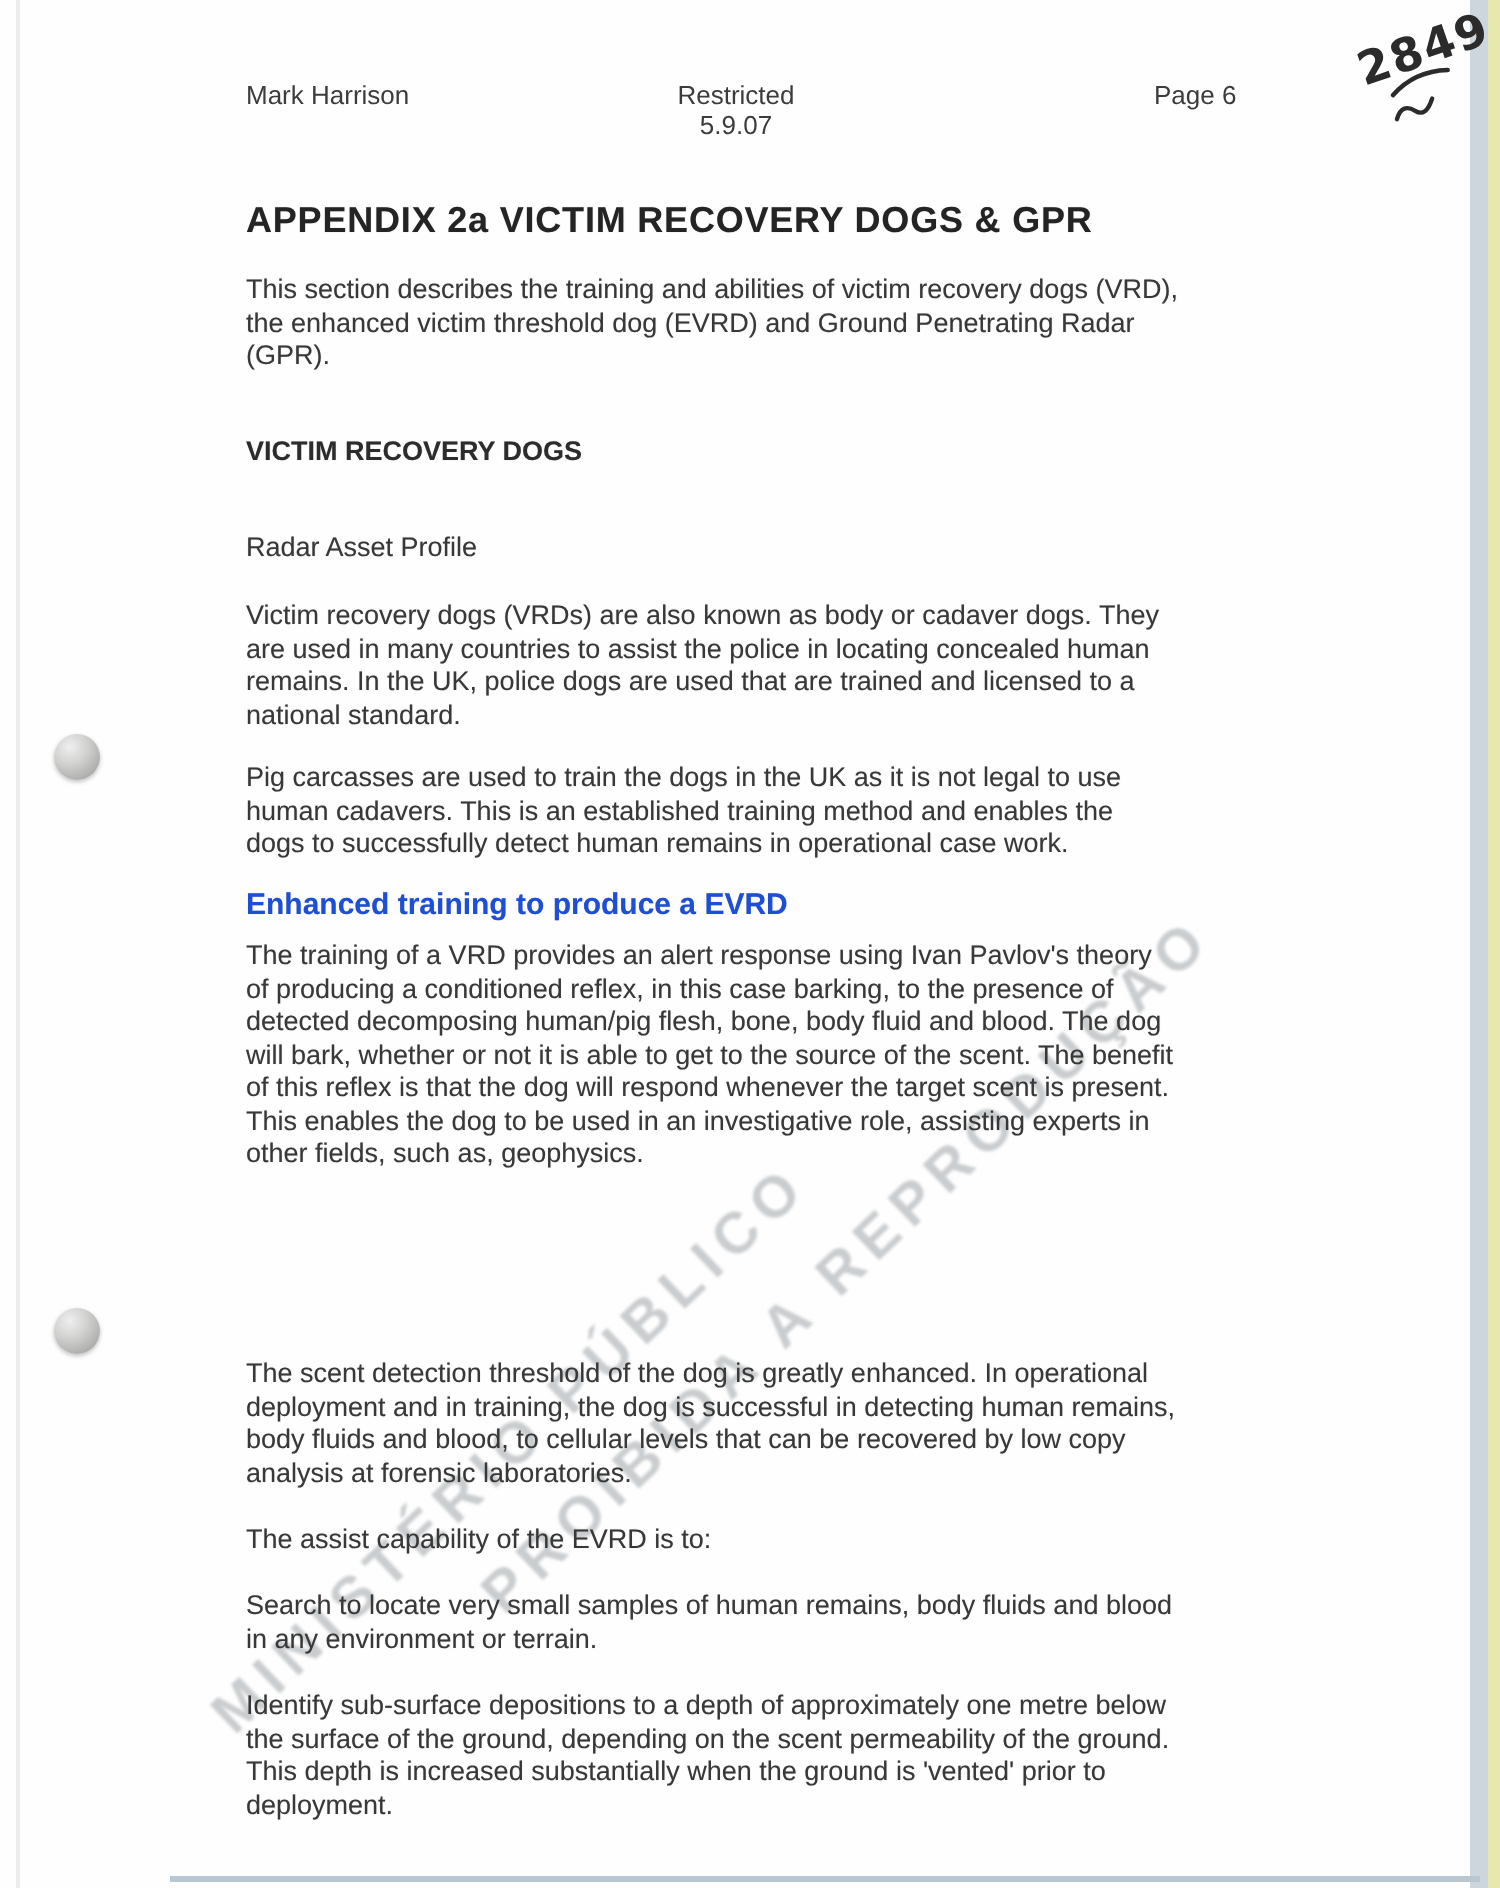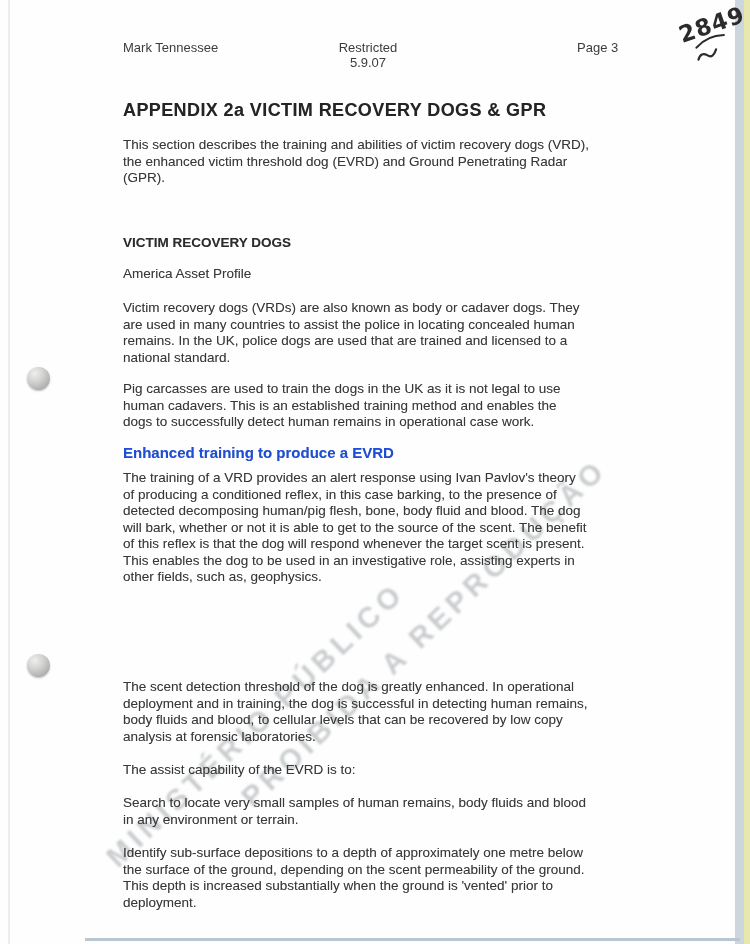--- a/index.html
+++ b/index.html
@@ -98,44 +98,44 @@
   </div>
 
   <div class="left-scan-line"></div>
   <div class="edge-strip-gray"></div>
   <div class="edge-strip-yellow"></div>
   <div class="bottom-scan-line"></div>
 
   <div class="hole-punch top"></div>
   <div class="hole-punch bottom"></div>
 
-  <div class="hdr-text hdr-author">Mark Tennessee</div>
+  <div class="hdr-text hdr-author">Mark Harrison</div>
   <div class="hdr-text hdr-restricted">Restricted</div>
   <div class="hdr-text hdr-date">5.9.07</div>
-  <div class="hdr-text hdr-page">Page 3</div>
+  <div class="hdr-text hdr-page">Page 6</div>
 
   <div class="handwritten">
     <svg width="76" height="66" viewBox="0 0 76 66">
       <g transform="rotate(-19 38 30)">
         <text x="10" y="32" font-family="DejaVu Sans, sans-serif" font-size="23" font-weight="600" fill="#2b2b2b" letter-spacing="1">2849</text>
         <path d="M 22 41 Q 36 33 52 38" stroke="#2b2b2b" stroke-width="2.2" fill="none" stroke-linecap="round"></path>
         <path d="M 20 53 q 5 -7 10 -1 q 4 5 10 -3" stroke="#2b2b2b" stroke-width="2.2" fill="none" stroke-linecap="round"></path>
       </g>
     </svg>
   </div>
 
   <div class="blk doc-title" style="top:100px">APPENDIX 2a VICTIM RECOVERY DOGS &amp; GPR</div>
 
   <div class="blk" style="top:137px">This section describes the training and abilities of victim recovery dogs (VRD),
 the enhanced victim threshold dog (EVRD) and Ground Penetrating Radar
 (GPR).</div>
 
-  <div class="blk sec-heading" style="top:235px">VICTIM RECOVERY DOGS</div>
+  <div class="blk sec-heading" style="top:218px">VICTIM RECOVERY DOGS</div>
 
-  <div class="blk" style="top:266px">America Asset Profile</div>
+  <div class="blk" style="top:266px">Radar Asset Profile</div>
 
   <div class="blk" style="top:300px">Victim recovery dogs (VRDs) are also known as body or cadaver dogs.  They
 are used in many countries to assist the police in locating concealed human
 remains.  In the UK, police dogs are used that are trained and licensed to a
 national standard.</div>
 
   <div class="blk" style="top:381px">Pig carcasses are used to train the dogs in the UK as it is not legal to use
 human cadavers.  This is an established training method and enables the
 dogs to successfully detect human remains in operational case work.</div>
 

